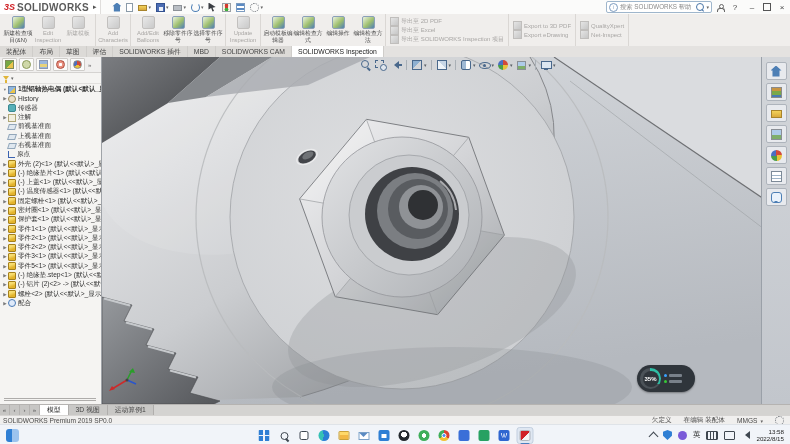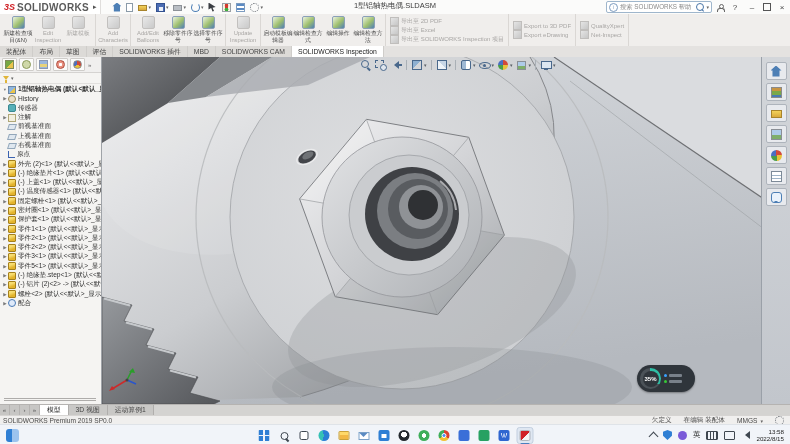--- a/index.html
+++ b/index.html
@@ -256,21 +256,20 @@
           <span class="qic qic-rebuild"></span>
         </span>
         <span class="qat-btn">
           <span class="qic qic-file-properties"></span>
         </span>
         <span class="qat-btn">
           <span class="qic qic-options"></span>
           <span class="qcaret">▾</span>
         </span>
       </div>
-    <div id="doc-title">1型铝轴热电偶.SLDASM</div>
     <div class="tb-right">
       <div class="searchbox">
         <span class="s-info">i</span>
         <span class="s-text">搜索 SOLIDWORKS 帮助</span>
         <span class="s-mag"></span>
         <span class="s-caret">▾</span>
       </div>
       <span class="wc-user"></span>
       <span class="wc">?</span>
       <span class="wc">–</span>

